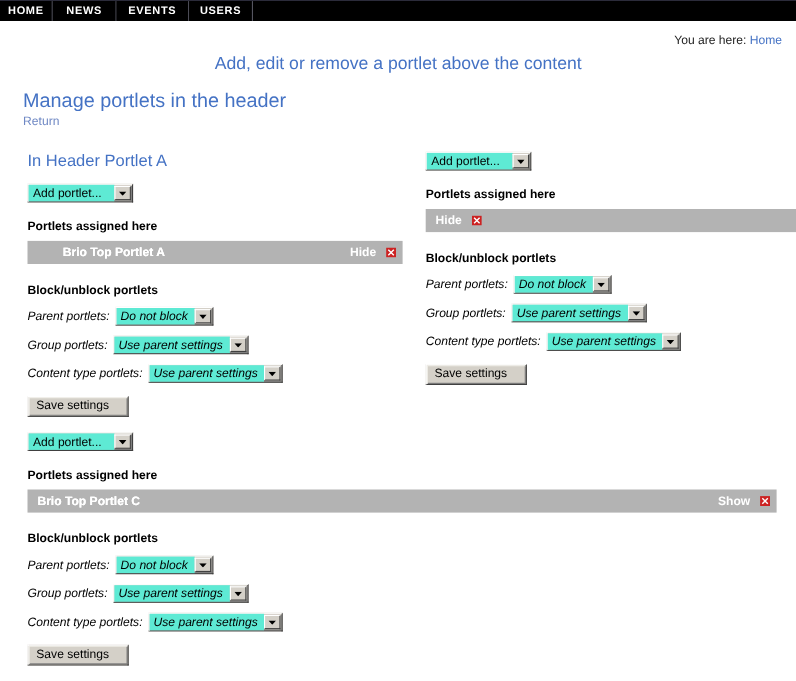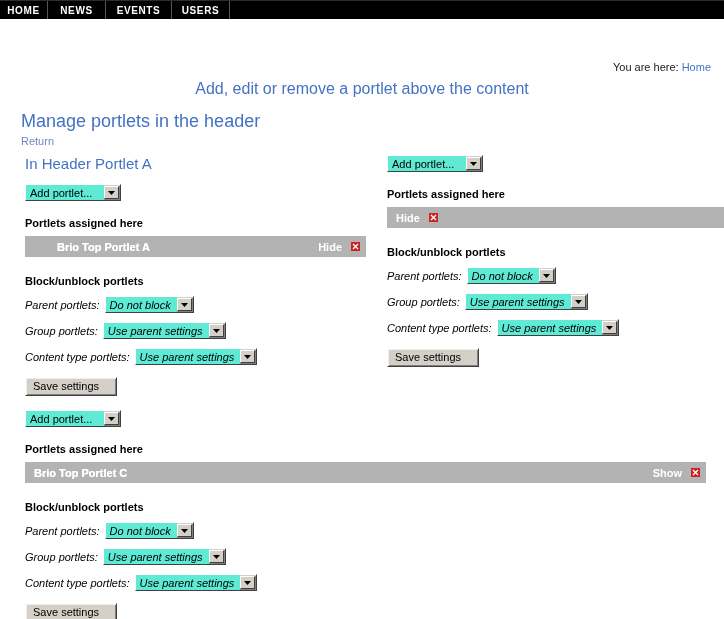--- a/index.html
+++ b/index.html
@@ -43,21 +43,20 @@
     flex: 1;
     background: #000000;
   }
 
   
   .breadcrumb {
     text-align: right;
     padding: 12px 13px 0 0;
     font-size: 11px;
     color: #222222;
-    margin-top: 30px;
   }
   .breadcrumb a {
     color: #4472c4;
     text-decoration: none;
   }
 
   
   .top-portlet-link-wrap {
     text-align: center;
     margin-top: 7px;
@@ -84,21 +83,21 @@
     margin-top: 3px;
     color: #6f88c4;
     font-size: 11px;
     text-decoration: none;
     cursor: pointer;
   }
 
   
   .columns {
     display: flex;
-    margin-top: 8px;
+    margin-top: 21px;
     justify-content: center;
   }
   .col {
     width: 362px;
     padding-left: 25px;
   }
   .col.full {
     width: 724px;
   }
 

